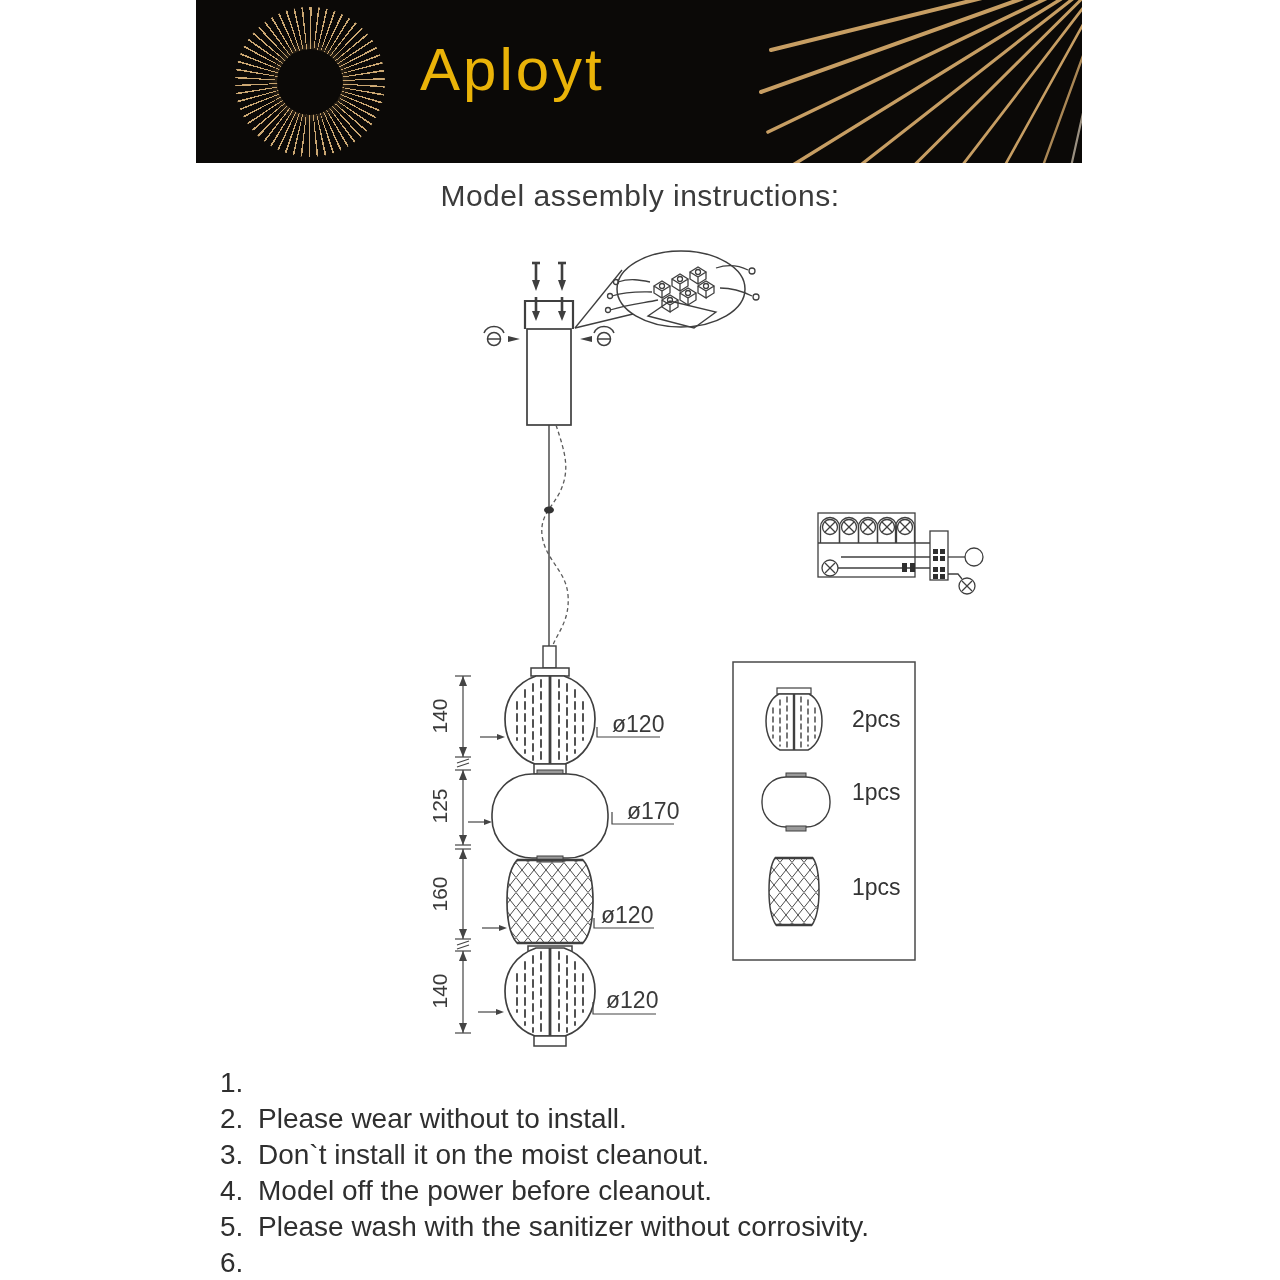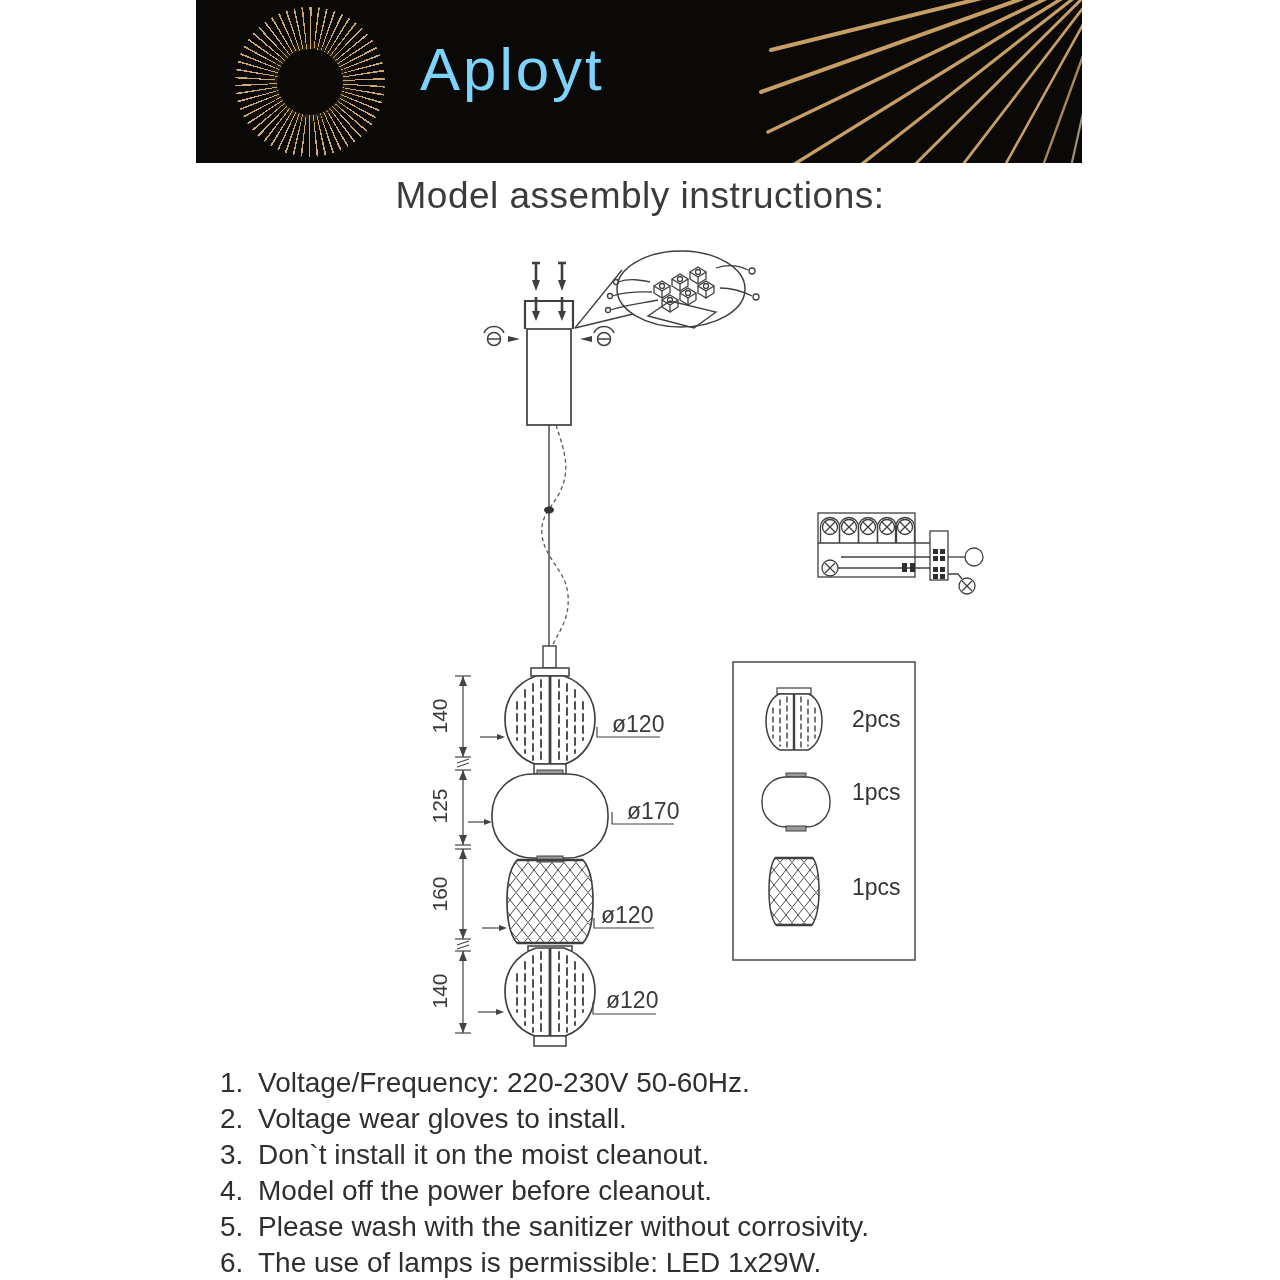--- a/index.html
+++ b/index.html
@@ -3,26 +3,26 @@
 <meta charset="utf-8">
 <style>
   html,body{margin:0;padding:0;width:1280px;height:1280px;background:#ffffff;overflow:hidden;
             font-family:"Liberation Sans",sans-serif;position:relative;}
   
   .banner{position:absolute;left:196px;top:0;width:886px;height:163px;background:#0b0907;overflow:hidden;}
   .sunburst{position:absolute;left:39px;top:7px;width:150px;height:150px;border-radius:50%;
             background:repeating-conic-gradient(rgba(214,176,120,.95) 0deg 1.3deg, rgba(11,9,7,0) 1.3deg 6.2deg);}
   .sunburst-core{position:absolute;left:81px;top:49px;width:66px;height:66px;border-radius:50%;background:#0b0907;
                  box-shadow:0 0 10px 4px rgba(190,150,95,.25);}
-  .brand{position:absolute;left:224px;top:40px;font-size:60px;font-weight:300;color:#7dd3fc;
+  .brand{position:absolute;left:224px;top:40px;font-size:60px;font-weight:300;color:#eab308;
          letter-spacing:3px;line-height:1;}
   .fan{position:absolute;left:0;top:0;}
   
   .title-block{position:absolute;left:0;top:178px;width:1280px;text-align:center;color:#3b3b3b;}
-  .title-line{font-size:37px;font-weight:500;line-height:35px;letter-spacing:.5px;}
+  .title-line{font-size:30px;font-weight:500;line-height:35px;letter-spacing:.5px;}
   
   .drawing{position:absolute;left:0;top:0;width:1280px;height:1280px;}
   svg text{font-family:"Liberation Sans",sans-serif;}
   
   .instructions{position:absolute;left:220px;top:1065px;color:#2f2f2f;font-size:28px;font-weight:500;}
   .inst-row{display:flex;height:36px;line-height:36px;}
   .inst-num{width:38px;flex:0 0 38px;}
 </style>
 </head>
 <body>
@@ -339,35 +339,33 @@
       <line x1="775" y1="858" x2="813" y2="858" stroke-width="2.5"></line>
       <line x1="776" y1="925" x2="812" y2="925" stroke-width="2.5"></line>
     </g>
     <text x="852" y="895" font-size="23" font-weight="500" fill="#333333" stroke="none">1pcs</text>
   </g>
 </svg>
 
 <div class="instructions">
   <div class="inst-row">
     <span class="inst-num">1.</span>
-    <span class="inst-text">Voltage/Frequency: 220-230V 50-60Hz.</span>
   </div>
   <div class="inst-row">
     <span class="inst-num">2.</span>
-    <span class="inst-text">Voltage wear gloves to install.</span>
+    <span class="inst-text">Please wear without to install.</span>
   </div>
   <div class="inst-row">
     <span class="inst-num">3.</span>
     <span class="inst-text">Don`t install it on the moist cleanout.</span>
   </div>
   <div class="inst-row">
     <span class="inst-num">4.</span>
     <span class="inst-text">Model off the power before cleanout.</span>
   </div>
   <div class="inst-row">
     <span class="inst-num">5.</span>
     <span class="inst-text">Please wash with the sanitizer without corrosivity.</span>
   </div>
   <div class="inst-row">
     <span class="inst-num">6.</span>
-    <span class="inst-text">The use of lamps is permissible: LED 1x29W.</span>
   </div>
 </div>
 
 </body></html>

